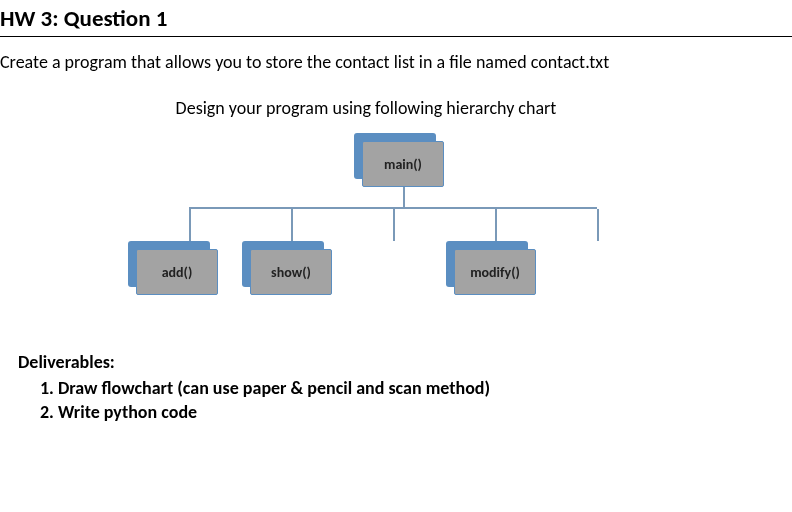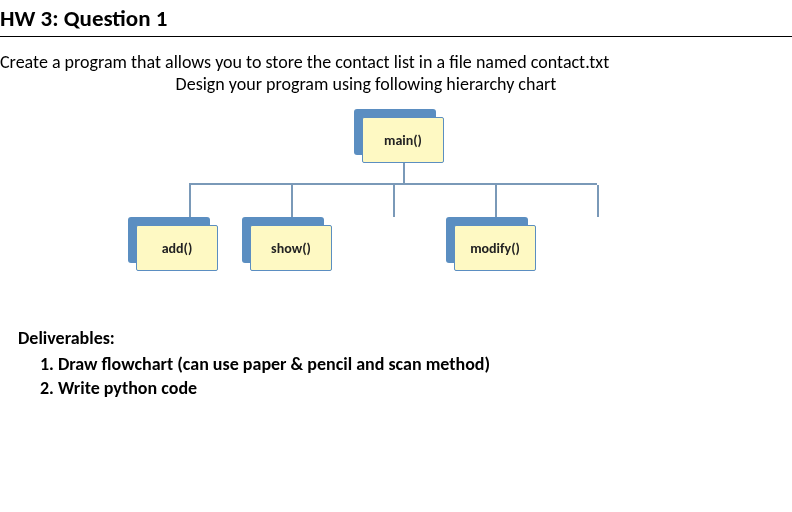--- a/index.html
+++ b/index.html
@@ -14,21 +14,21 @@
   }
   .heading {
     font-size: 23px;
     font-weight: bold;
     padding: 4px 0 4px 0;
     border-bottom: 1px solid #000;
     margin-bottom: 14px;
   }
   .instr1 {
     font-size: 18px;
-    margin-bottom: 0;
+    margin-bottom: 24px;
   }
   .instr2 {
     font-size: 18px;
     text-align: center;
     margin-bottom: 22px;
     padding-right: 60px;
   }
   
   .chart {
     width: 560px;
@@ -45,21 +45,21 @@
     position: absolute;
     top: -8px; left: -8px;
     width: 82px; height: 46px;
     background: #5b8ec1;
     border-radius: 3px;
   }
   .node .front {
     position: absolute;
     top: 0; left: 0;
     width: 82px; height: 46px;
-    background: #fef9c3;
+    background: #a3a3a3;
     border: 1px solid #5b8ec1;
     border-radius: 2px;
     display: flex;
     align-items: center;
     justify-content: center;
     font-size: 14px;
     font-weight: 600;
     color: #222;
   }
   

